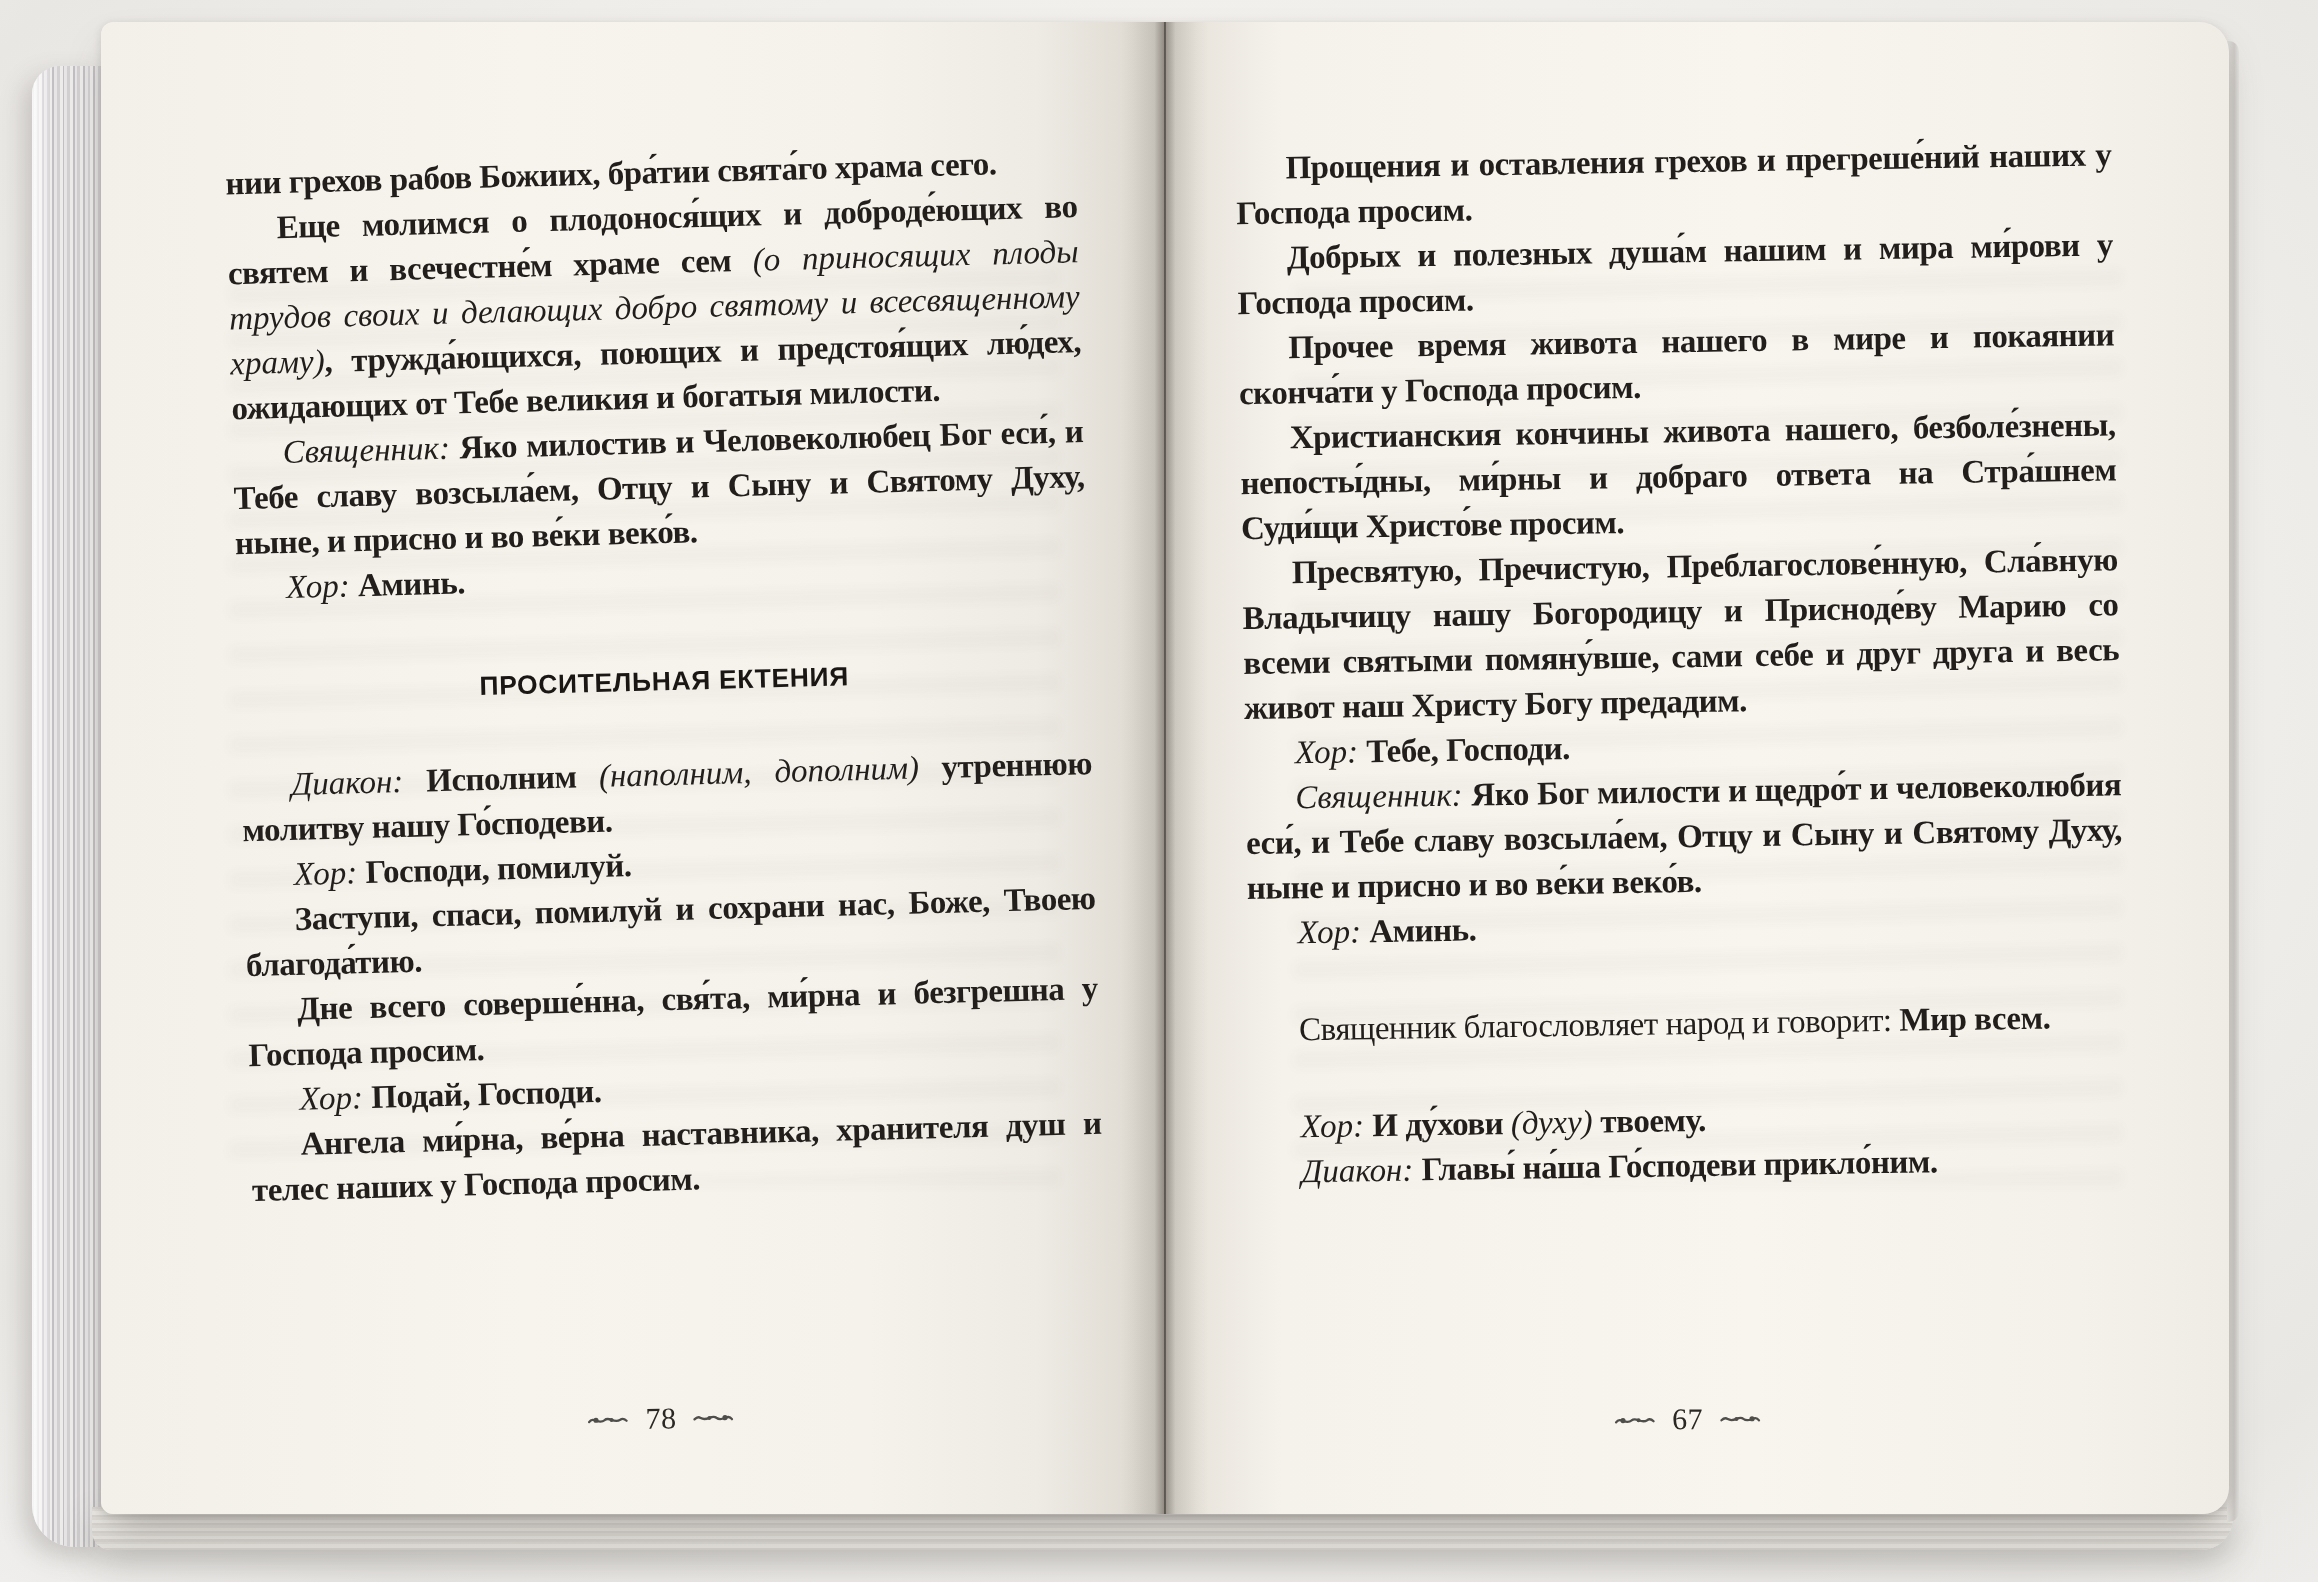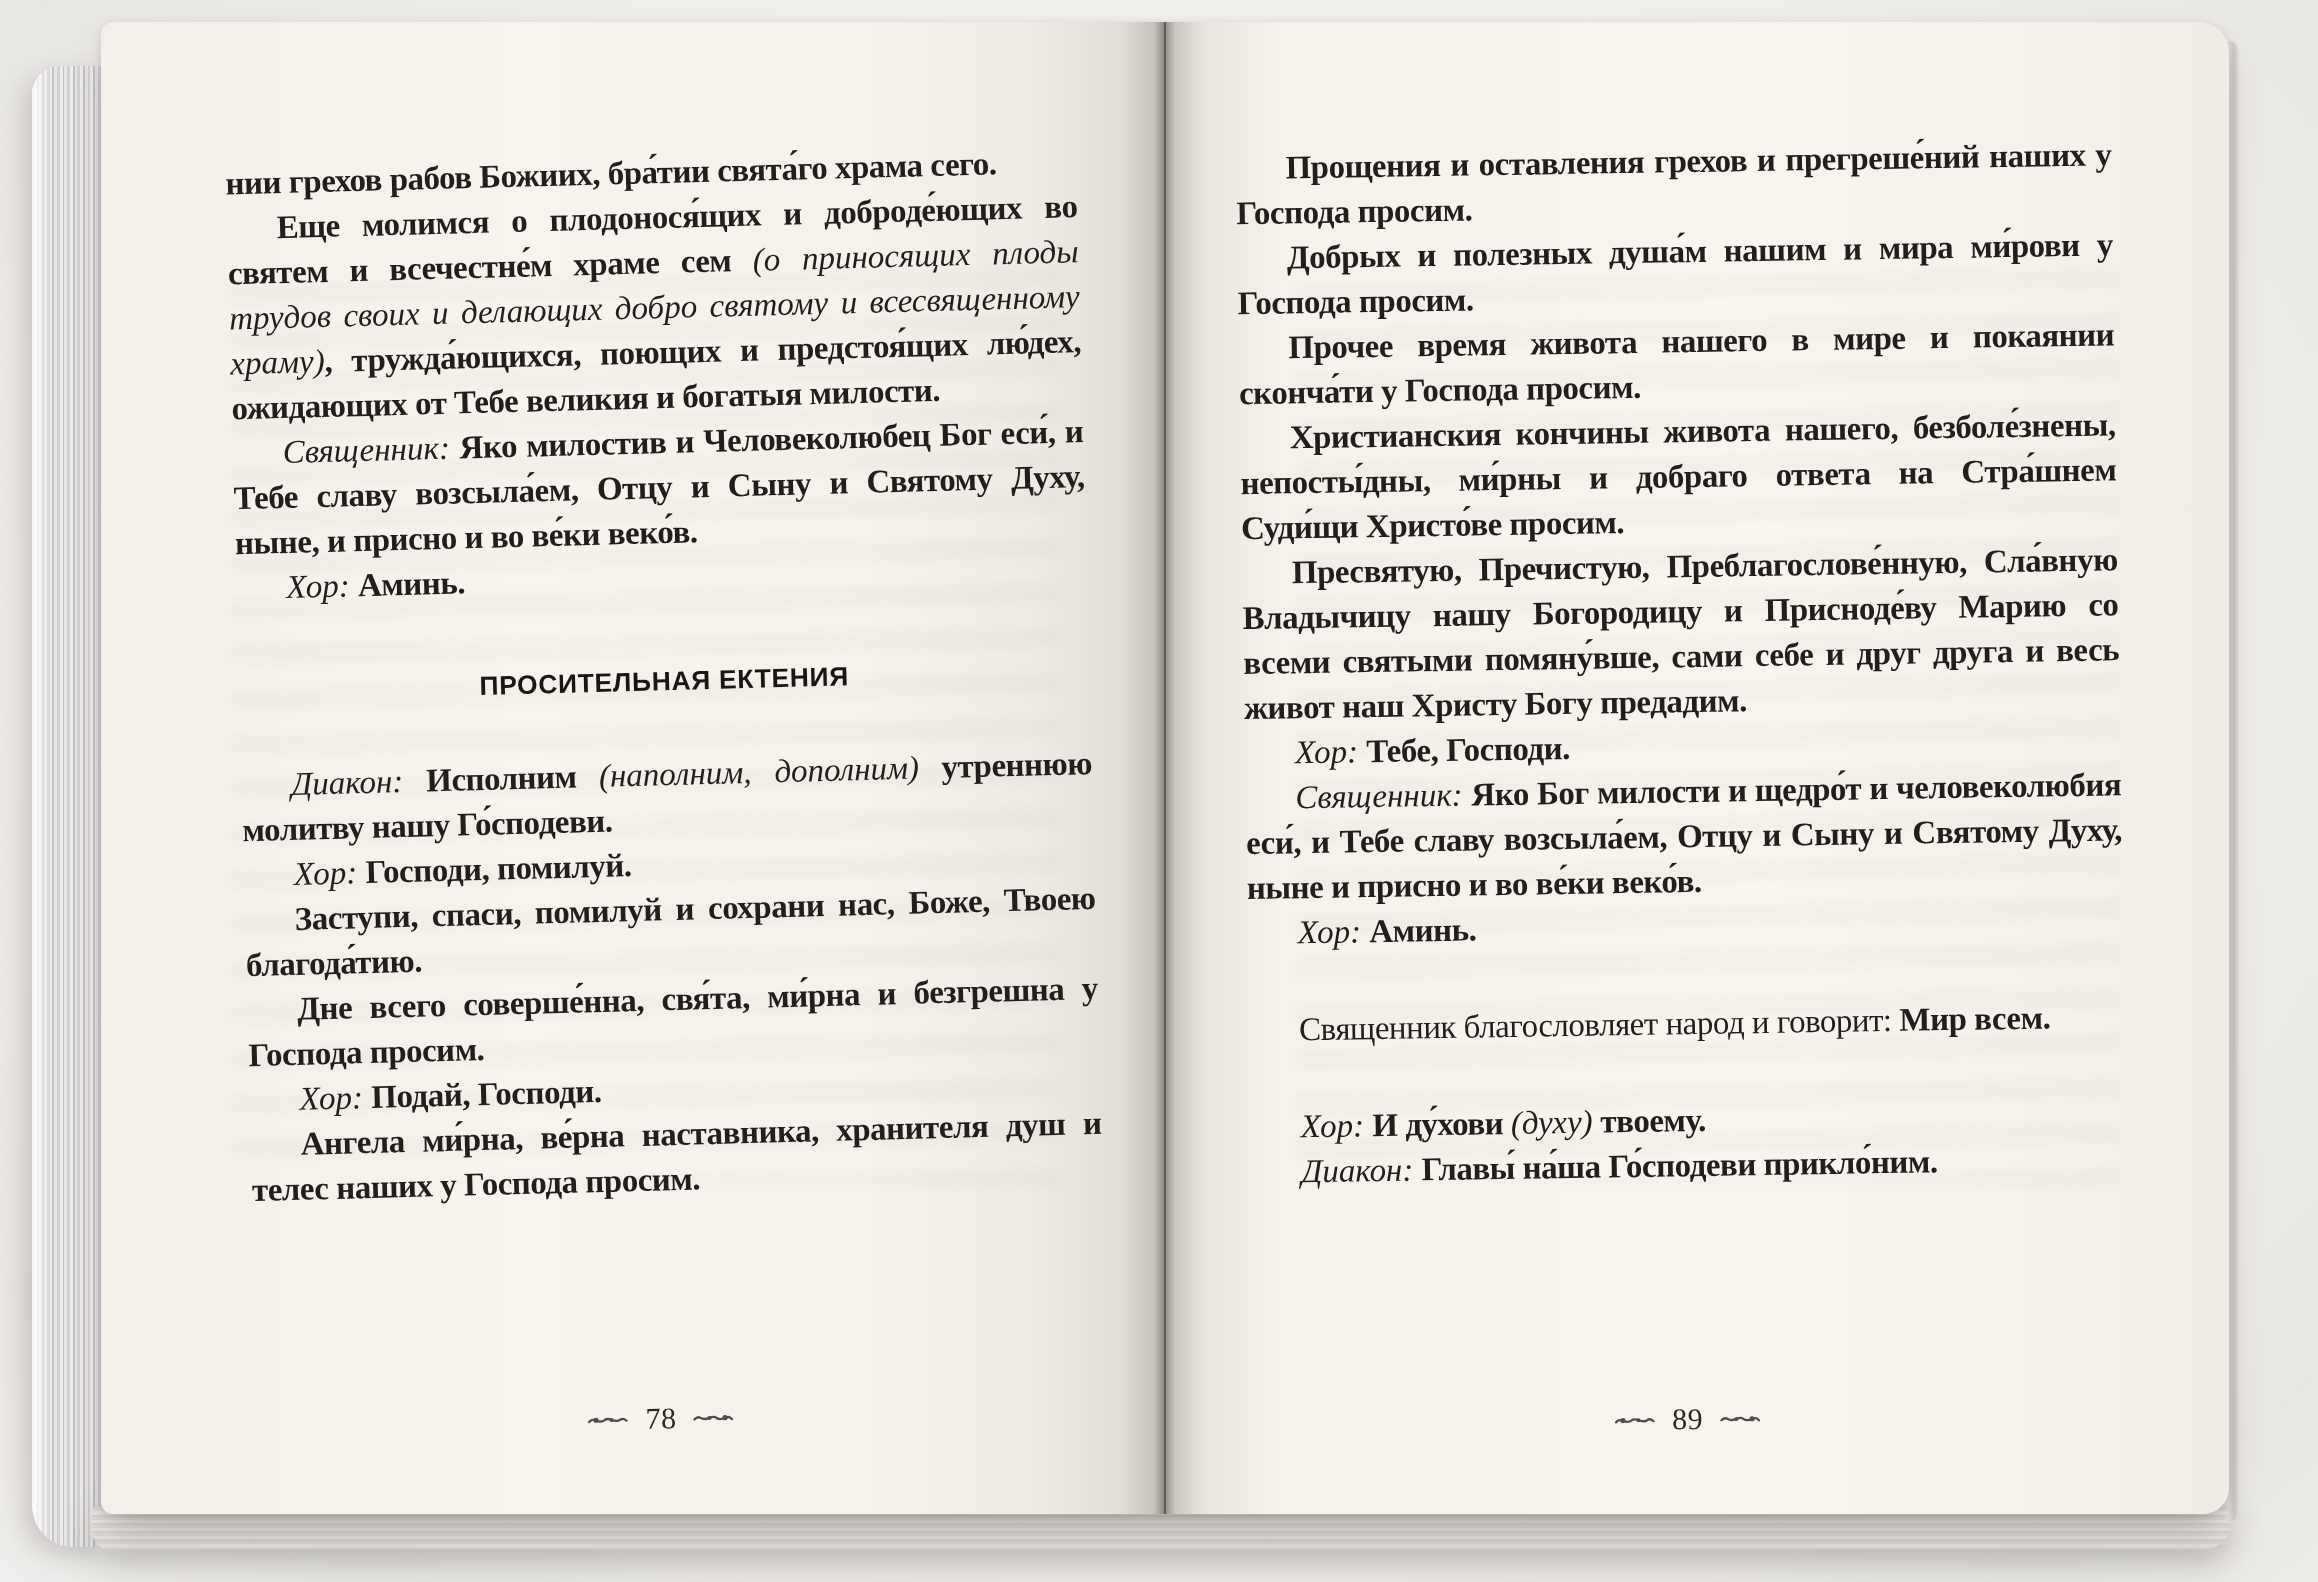--- a/index.html
+++ b/index.html
@@ -197,21 +197,21 @@
               <p class="para indent gap-top"><span class="s-i">Хор: </span><span class="s-b">И ду́хови </span><span class="s-i">(духу)</span><span class="s-b"> твоему.</span></p>
               <p class="para indent"><span class="s-i">Диакон: </span><span class="s-b">Главы́ на́ша Го́сподеви прикло́ним.</span></p>
             </div>
         </div>
         <div class="page-footer">
           <svg class="ornament" viewBox="0 0 70 26" aria-hidden="true">
             <path d="M3 16 C 11 5, 19 22, 30 13 C 38 6, 46 20, 57 13 C 61 10, 65 12, 68 15" fill="none" stroke-width="4" stroke-linecap="round"></path>
             <circle cx="15" cy="13" r="4.5"></circle>
               <circle cx="42" cy="13" r="3.5"></circle>
           </svg>
-          <span class="page-number">89</span>
+          <span class="page-number">67</span>
           <svg class="ornament flip" viewBox="0 0 70 26" aria-hidden="true">
             <path d="M3 16 C 11 5, 19 22, 30 13 C 38 6, 46 20, 57 13 C 61 10, 65 12, 68 15" fill="none" stroke-width="4" stroke-linecap="round"></path>
             <circle cx="15" cy="13" r="4.5"></circle>
               <circle cx="42" cy="13" r="3.5"></circle>
           </svg>
         </div>
       </div>
 
       <div class="gutter-shadow"></div>
     </div>

